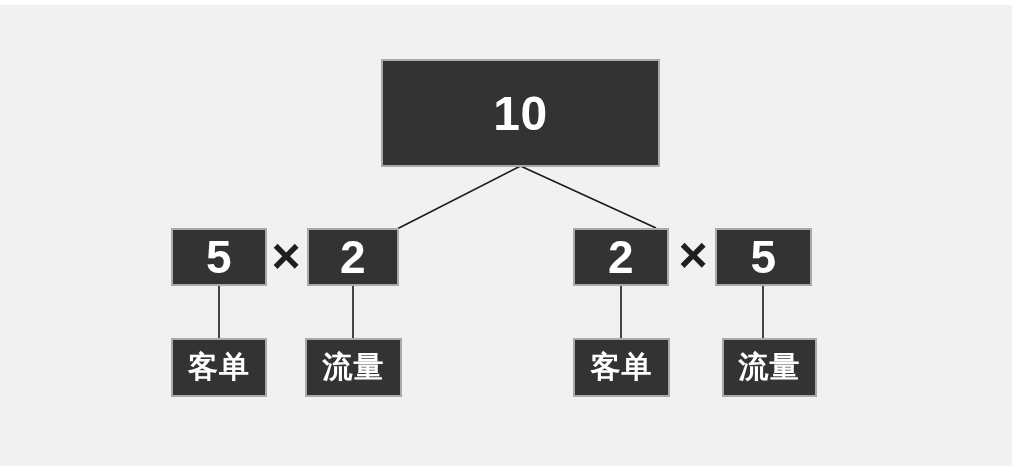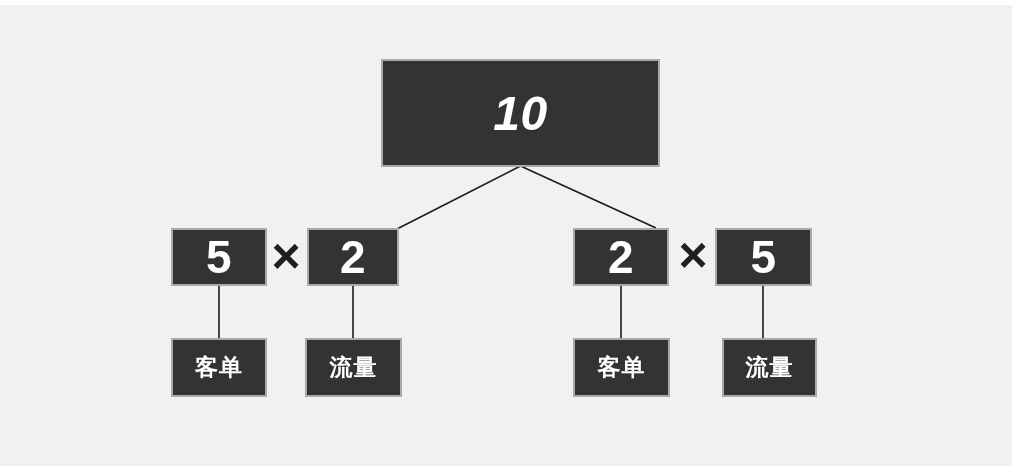--- a/index.html
+++ b/index.html
@@ -39,24 +39,23 @@
     display: flex;
     align-items: center;
     justify-content: center;
     font-weight: bold;
     z-index: 2;
     letter-spacing: 0.5px;
   }
   .node.root {
     left: 381px; top: 59px; width: 279px; height: 108px;
     font-size: 48px;
-    font-style: italic;
   }
   .node.num { font-size: 46px; }
-  .node.lab { font-size: 23px; letter-spacing: 1px; }
+  .node.lab { font-size: 30px; letter-spacing: 1px; }
 
   .node.l5 { left: 171px; top: 228px; width: 96px; height: 58px; }
   .node.l2 { left: 307px; top: 228px; width: 92px; height: 58px; }
   .node.r2 { left: 573px; top: 228px; width: 96px; height: 58px; }
   .node.r5 { left: 715px; top: 228px; width: 97px; height: 58px; }
 
   .node.lk { left: 171px; top: 338px; width: 96px; height: 59px; }
   .node.ll { left: 305px; top: 338px; width: 97px; height: 59px; }
   .node.rk { left: 573px; top: 338px; width: 97px; height: 59px; }
   .node.rl { left: 722px; top: 338px; width: 95px; height: 59px; }

